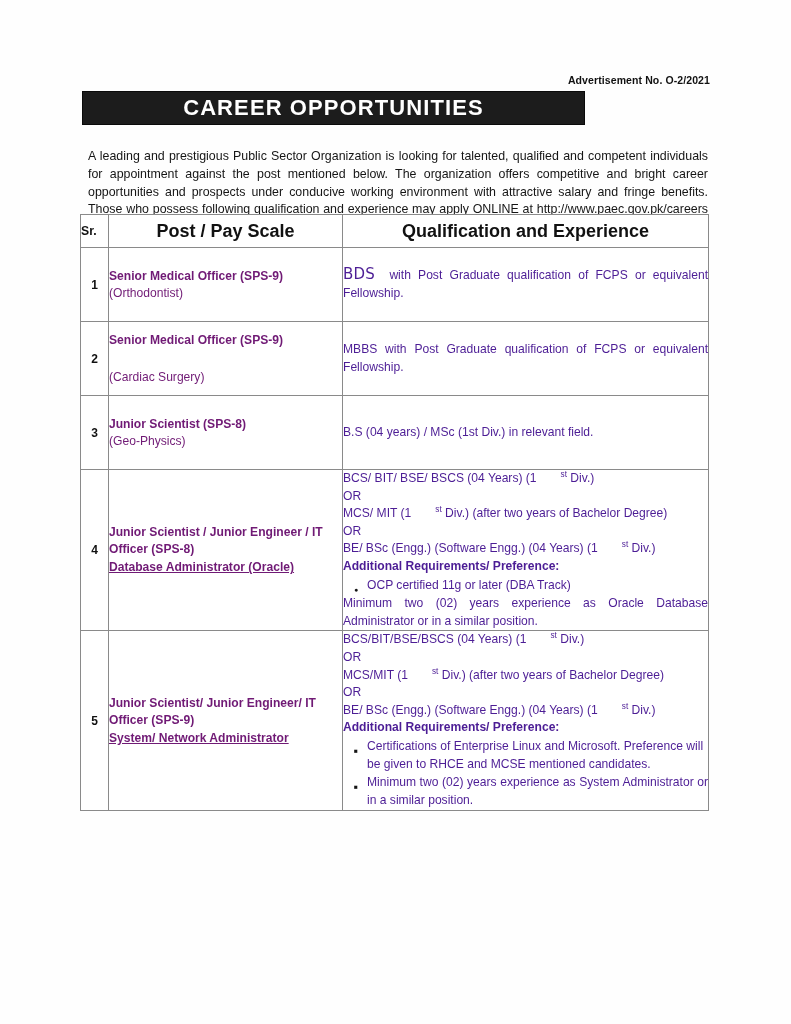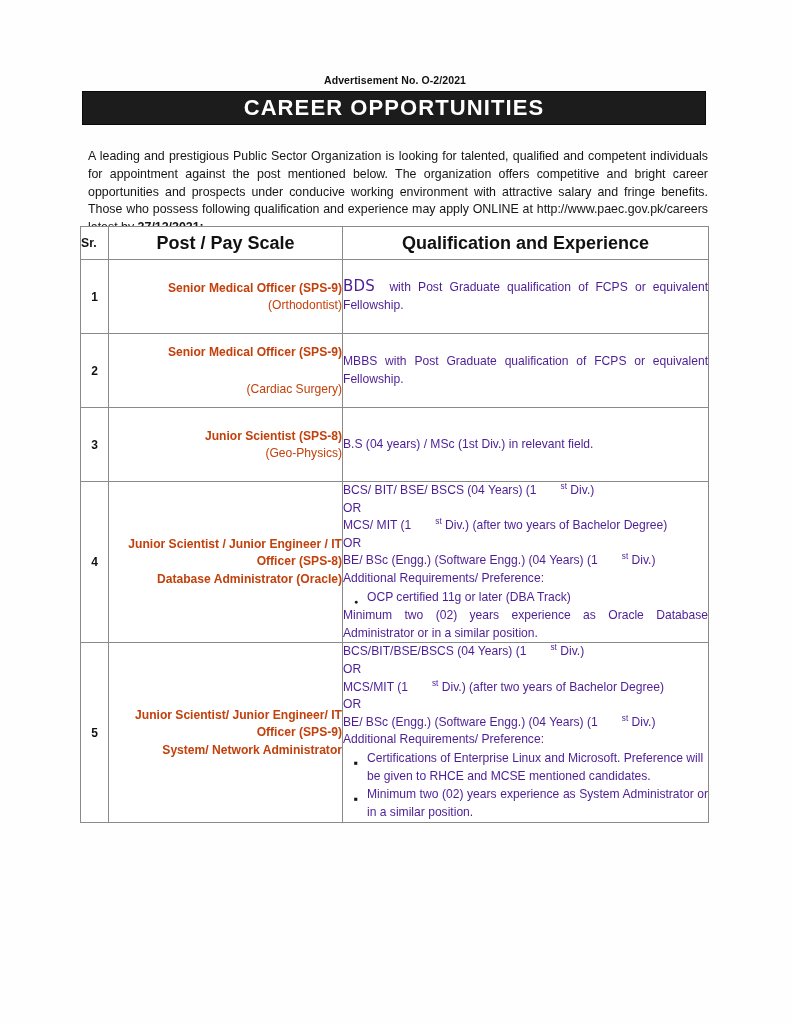--- a/index.html
+++ b/index.html
@@ -22,33 +22,33 @@
     height: 1024px;
     background: #fefefe;
   }
 
   
   .ad-no {
     position: absolute;
     left: 80px;
     top: 74px;
     width: 630px;
-    text-align: center;
+    text-align: right;
     font-size: 10.5px;
     font-weight: bold;
     letter-spacing: 0.1px;
     color: #111;
   }
 
   
   .banner {
     position: absolute;
     left: 82px;
     top: 91px;
-    width: 624px;
+    width: 503px;
     height: 34px;
     background: #1c1c1c;
     border: 1px solid #0a0a0a;
     box-sizing: border-box;
     display: flex;
     align-items: center;
     justify-content: center;
   }
   .banner-title {
     color: #ffffff;
@@ -72,21 +72,21 @@
   .intro .url {
   }
   .intro .bold {
     font-weight: bold;
   }
 
   
   .tbl {
     position: absolute;
     left: 80px;
-    top: 226px;
+    top: 214px;
     width: 628px;
     border-collapse: collapse;
     table-layout: fixed;
   }
   .tbl td, .tbl th {
     border: 1px solid #8a8a8a;
     vertical-align: middle;
     padding: 0;
     background: #ffffff;
   }
@@ -107,36 +107,35 @@
     text-align: center;
     font-size: 12px;
     font-weight: bold;
     color: #111;
   }
 
   .post-cell {
     padding: 6px 10px 6px 30px;
     font-size: 12.1px;
     line-height: 16.5px;
-    color: #c2410c;
-    text-align: right;
+    color: #701a75;
   }
   .post-title { font-weight: bold; }
   .post-sub { font-weight: normal; }
-  .post-sub2 { font-weight: bold; margin-top: 2px; }
+  .post-sub2 { font-weight: bold; margin-top: 2px; text-decoration: underline; }
 
   .qual-cell {
     padding: 8px 11px 8px 10px;
     font-size: 12.1px;
     line-height: 17.6px;
     color: #4c1d95;
   }
   .q-line { }
   .q-just { text-align: justify; text-align-last: left; }
-  .q-bold { font-weight: normal; }
+  .q-bold { font-weight: bold; }
   .q-big {
     font-size: 15px;
     font-family: "DejaVu Sans", sans-serif;
     letter-spacing: 0.2px;
   }
   .q-or { }
   sup { font-size: 0.68em; vertical-align: super; line-height: 0; padding-left: 24px; }
 
   ul.q-bullets {
     margin: 1px 0 1px 0;

